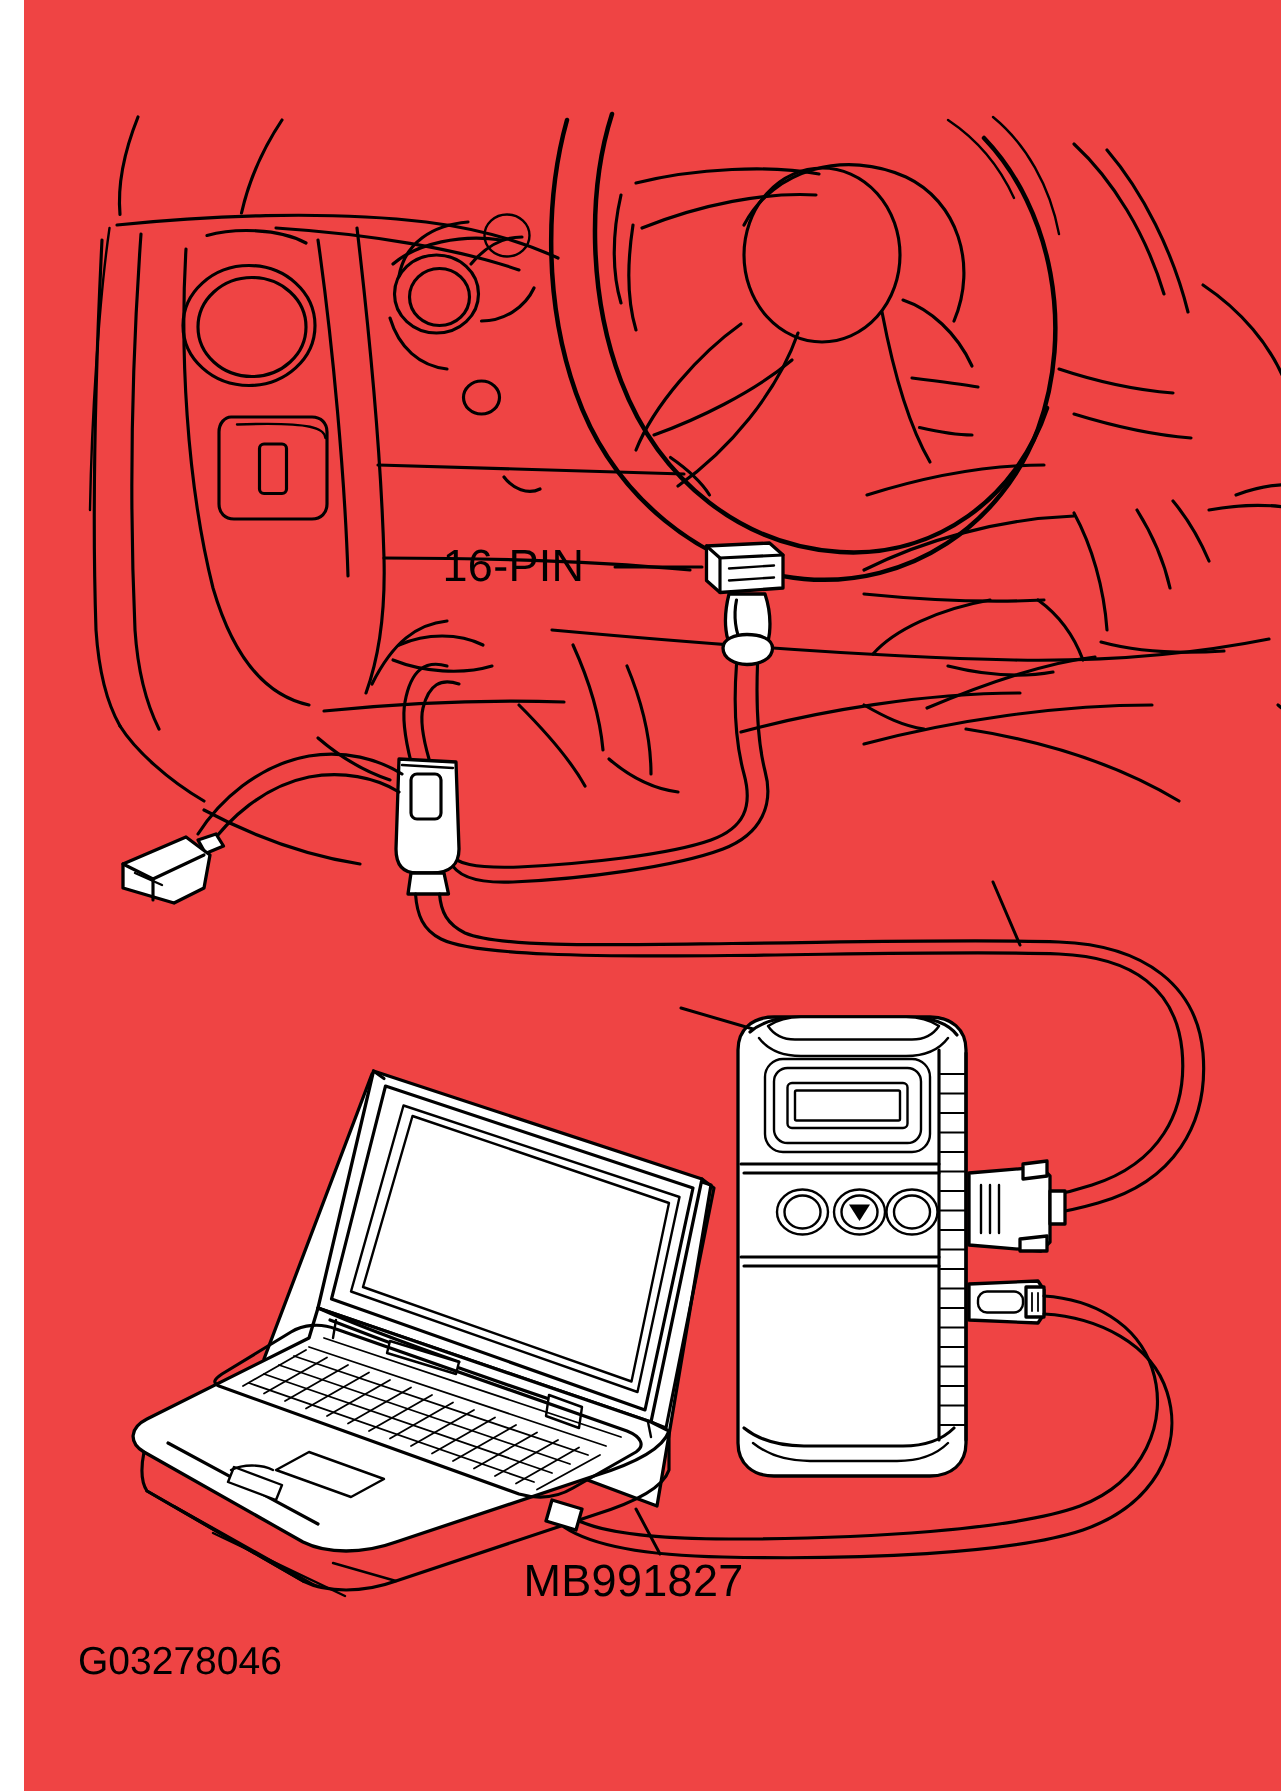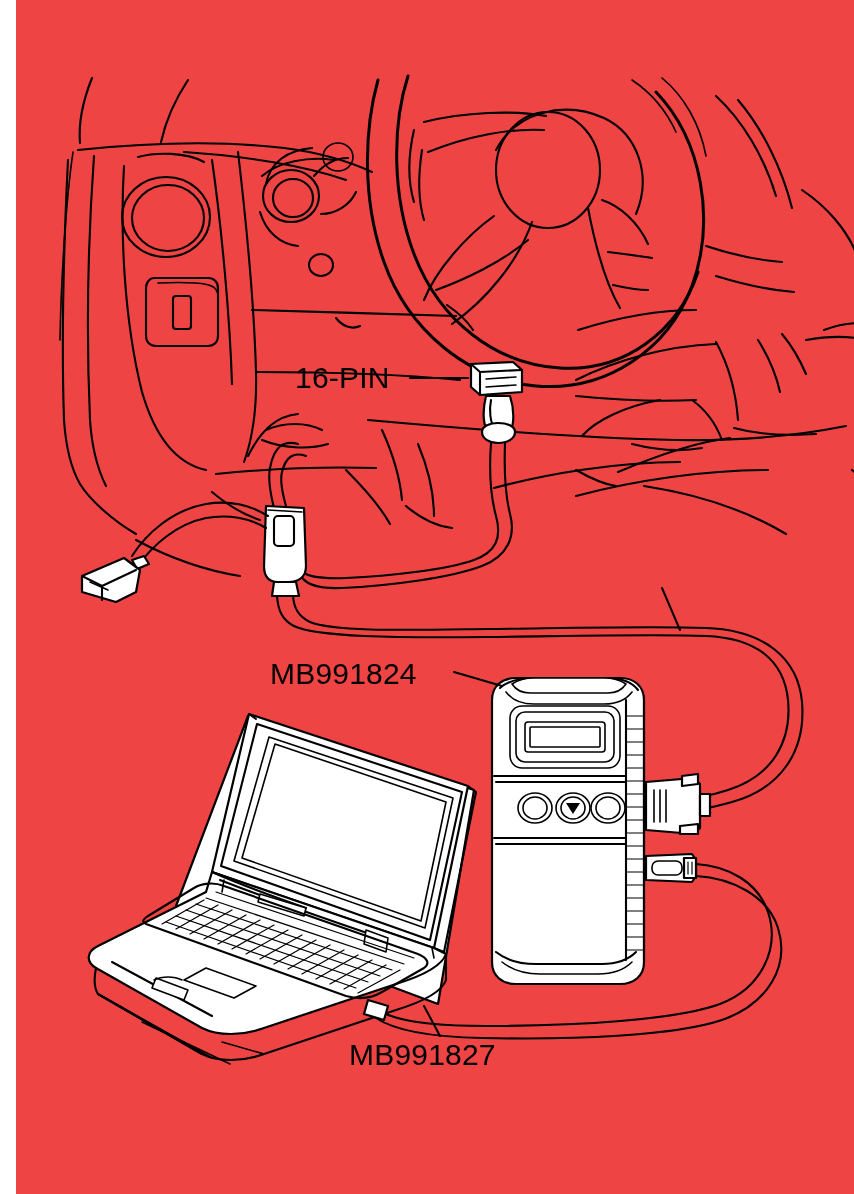--- a/index.html
+++ b/index.html
@@ -407,18 +407,18 @@
       <path class="leader" d="M646 588 L 664 630"></path>
       <path class="leader" d="M438 672 L 486 686"></path>
       <path class="leader" d="M424 1036 L 408 1006"></path>
     </g>
 
   </svg>
 
   <div class="calloutText" id="label-16pin">16-PIN</div>
 
 
-  <div class="calloutText" id="label-991824">MB991824</div>
 
   <div class="calloutText" id="label-991827">MB991827</div>
 
+  <div id="figure-id">G03278046</div>
 
 </div>
 
 </body></html>

